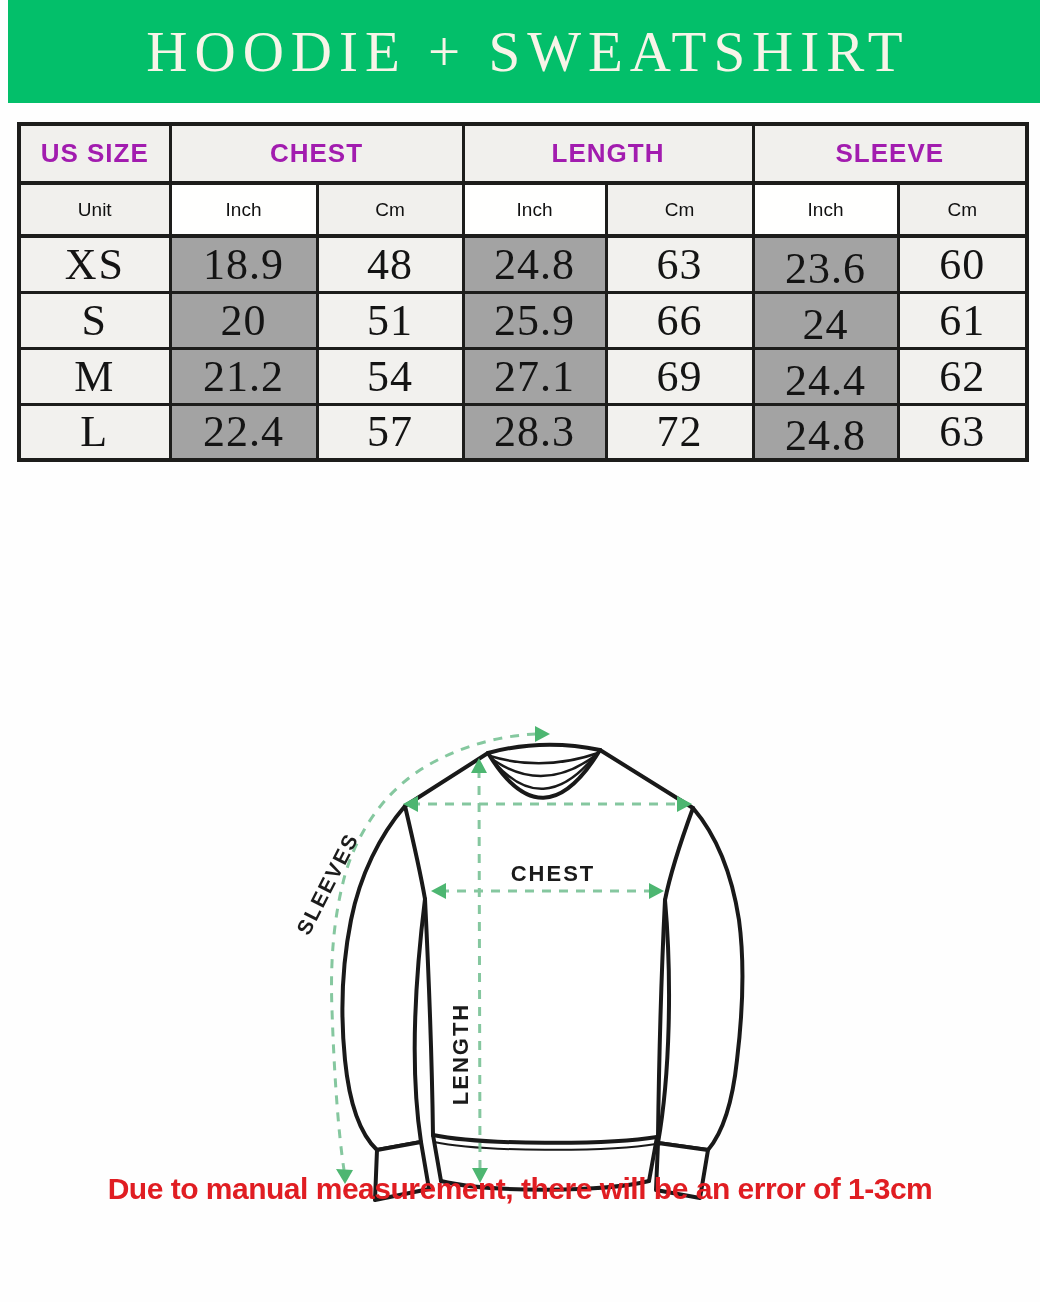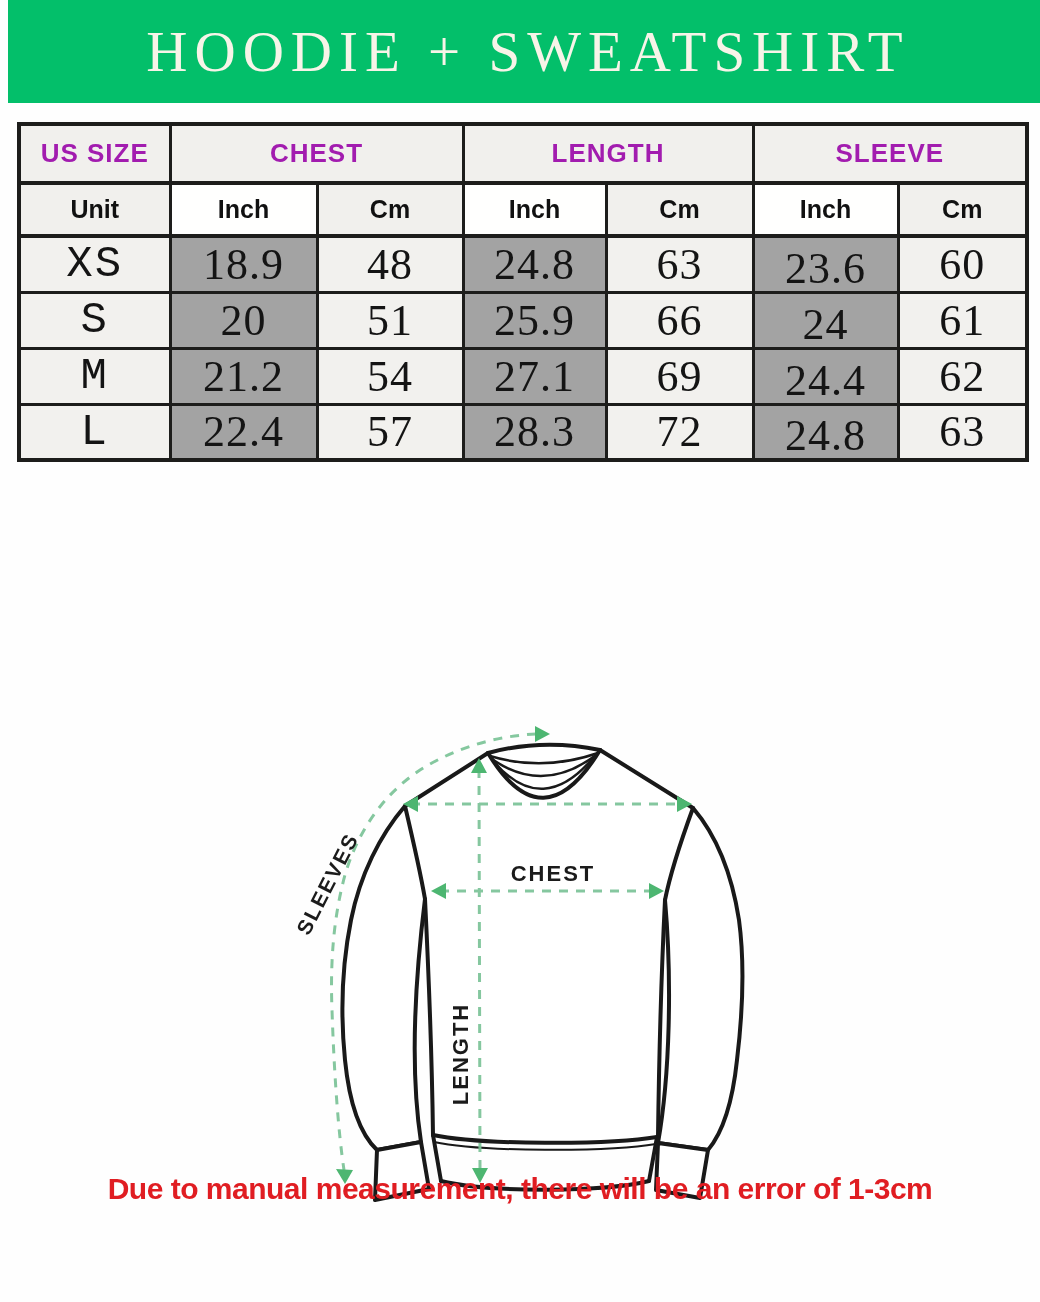--- a/index.html
+++ b/index.html
@@ -50,37 +50,37 @@
   .group-row th {
     height:55px;
     font-size:26px;
     font-weight:bold;
     letter-spacing:1px;
     color:#a21caf;
     background:#f1f0ed;
   }
   .unit-row th {
     height:49px;
-    font-size:25px;
-    font-weight:bold;
+    font-size:19px;
+    font-weight:normal;
     color:#111;
     background:#f1f0ed;
   }
   .unit-row th.white-cell { background:#fffffe; }
 
   .size-table tbody tr { height:56px; }
   .size-table tbody td {
     font-family:"Liberation Serif", serif;
     font-size:44px;
     color:#141414;
     letter-spacing:1px;
     background:#a3a3a3;
   }
   .size-table tbody td.tint { background:#f2f1ee; }
-  .size-table tbody td.size-cell { letter-spacing:2px;font-family:Liberation Mono, monospace; }
+  .size-table tbody td.size-cell { letter-spacing:2px; }
   .low { display:inline-block; transform:translateY(4px); }
 
   
   .diagram {
     position:absolute; top:690px; left:280px;
     width:520px; height:530px;
   }
   .diagram text {
     font-family:"Liberation Sans", sans-serif;
     font-weight:bold;

